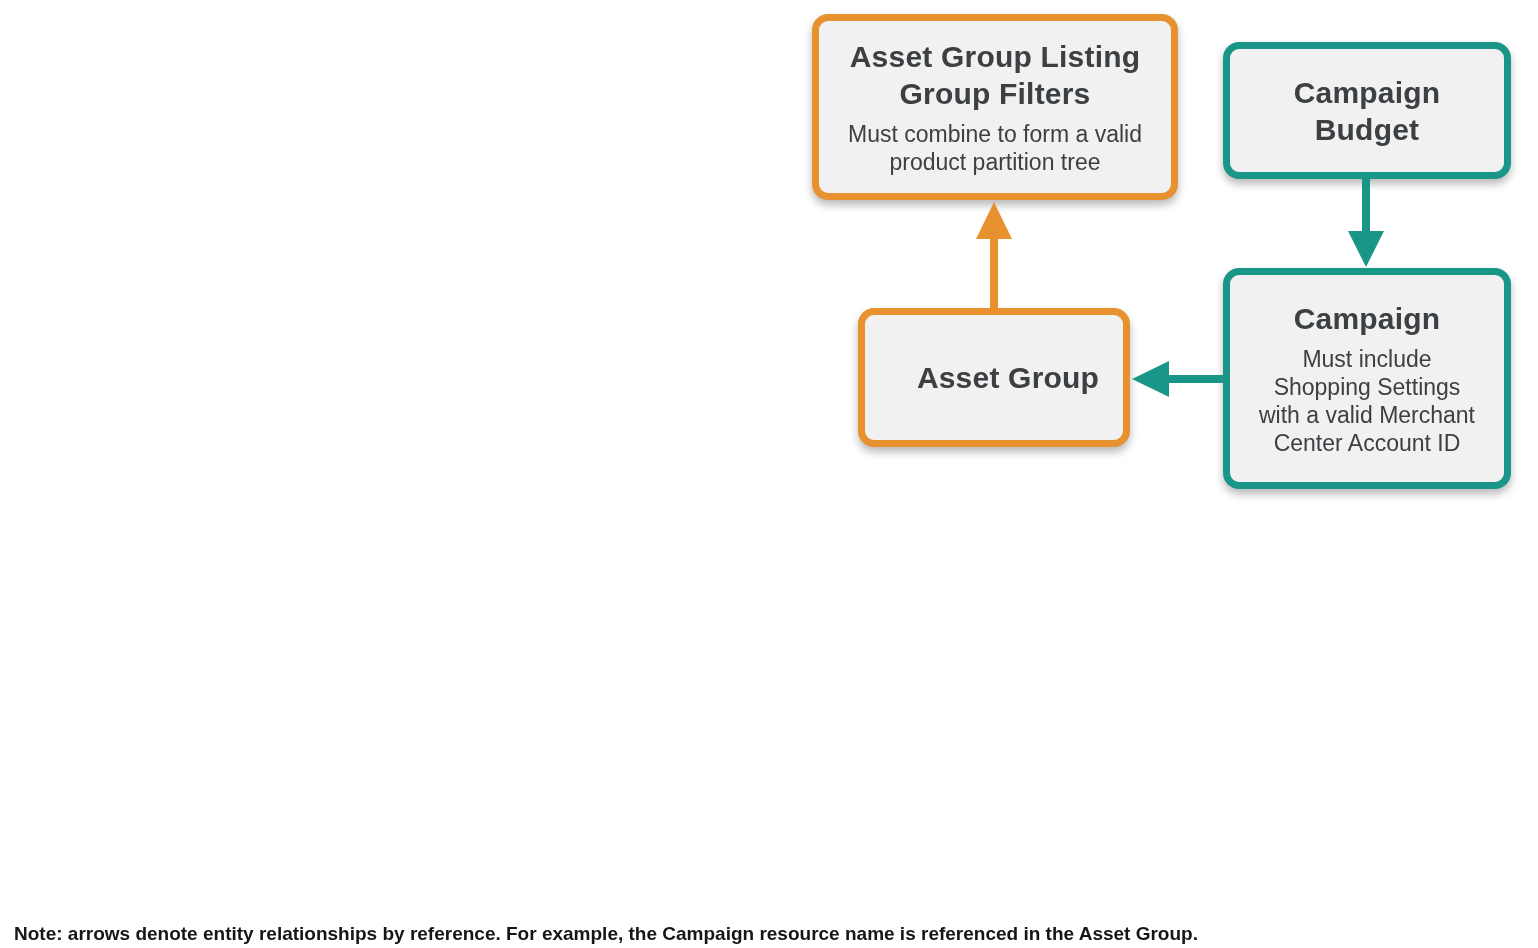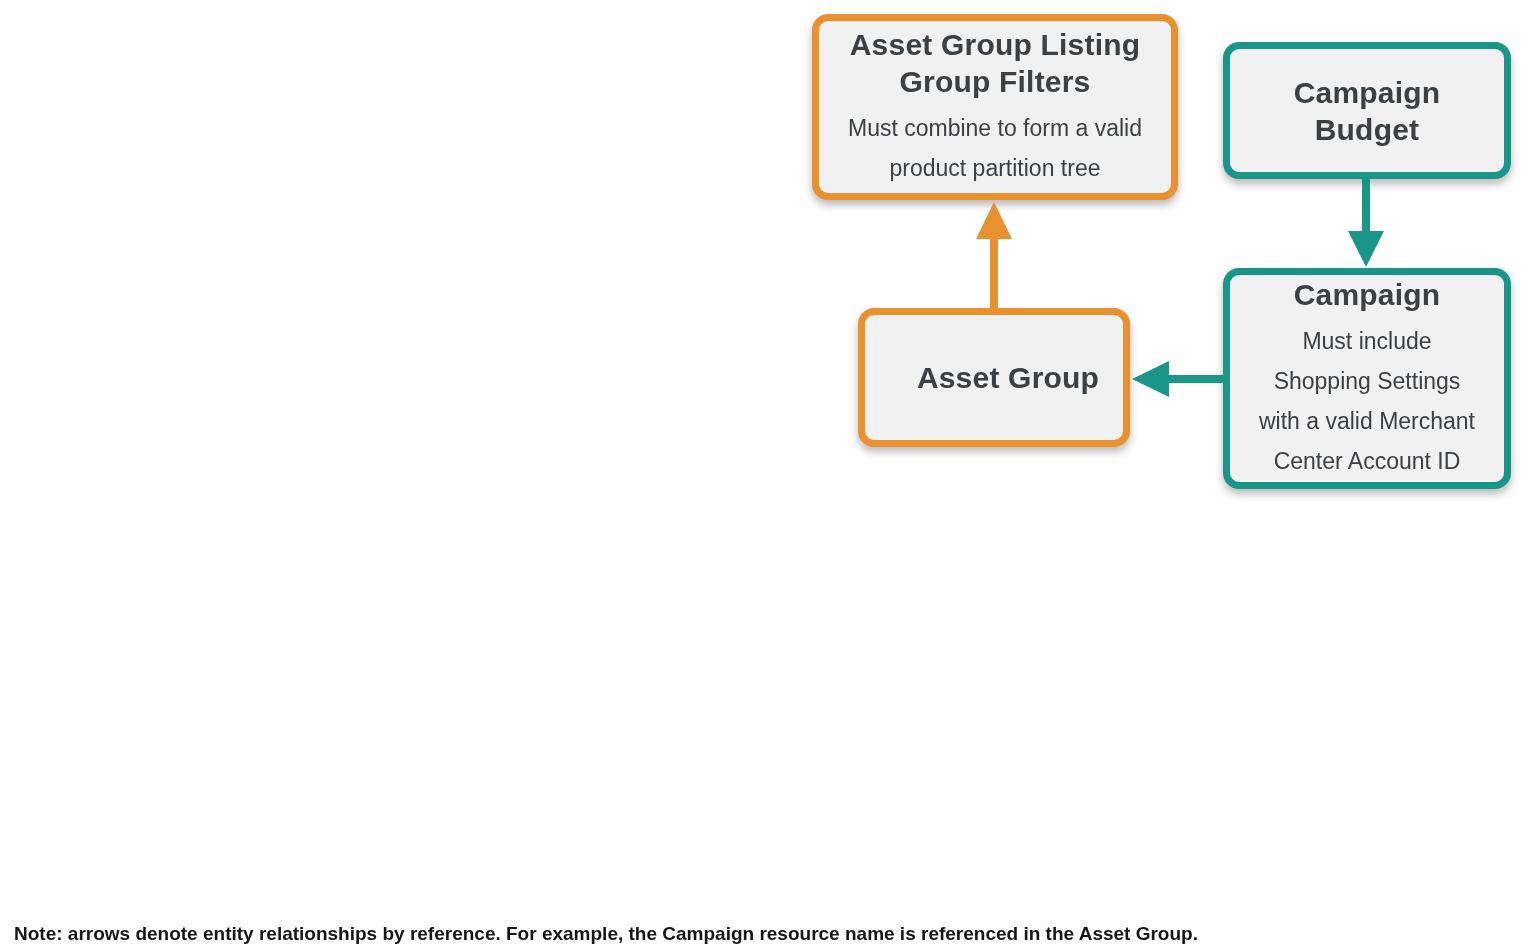--- a/index.html
+++ b/index.html
@@ -33,21 +33,21 @@
     font-size: 30px;
     font-weight: 700;
     line-height: 37px;
     color: #3c4043;
     white-space: pre-line;
     letter-spacing: 0.2px;
   }
   .node-subtitle {
     font-size: 23px;
     font-weight: 400;
-    line-height: 40px;
+    line-height: 28px;
     color: #3c4043;
     white-space: pre-line;
   }
   .arrow { position: absolute; }
   .arrow .line { position: absolute; }
   .arrow .head { position: absolute; width: 0; height: 0; }
 
   
   #arrow-up { left: 976px; top: 202px; width: 36px; height: 106px; }
   #arrow-up .head {

